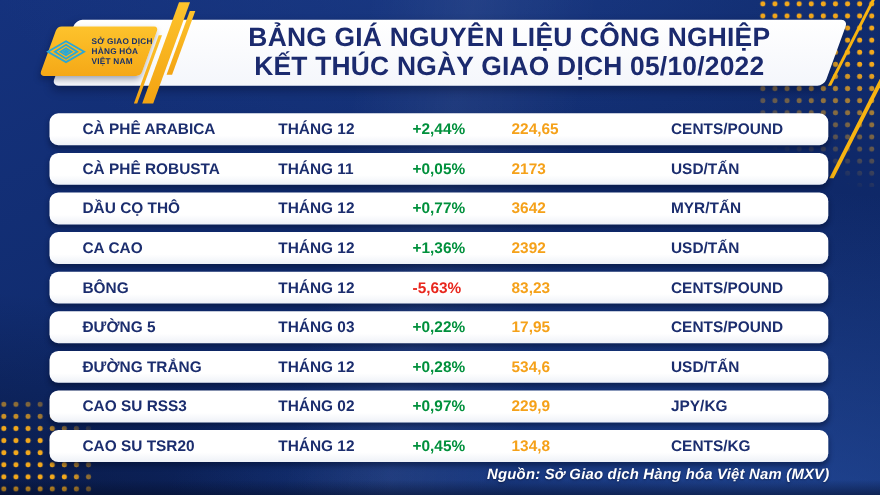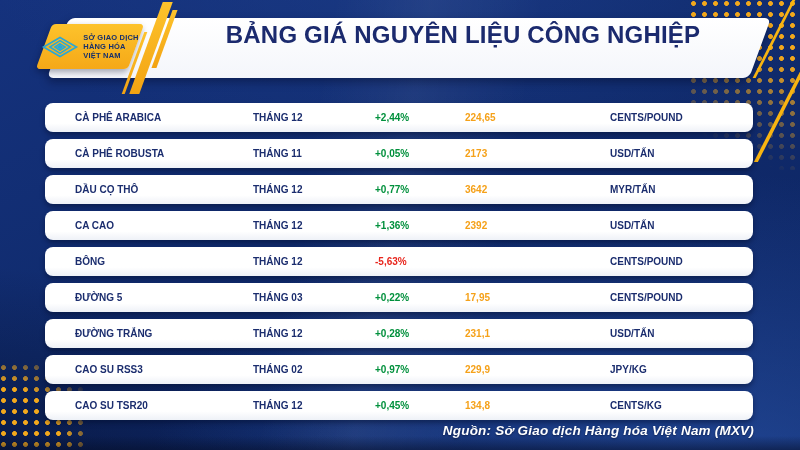--- a/index.html
+++ b/index.html
@@ -53,21 +53,21 @@
   
   .tline{position:absolute;background:#f8b411;transform:skewX(-27deg);}
   .tline1{left:774px;top:-6px;width:3px;height:84px;}
   .tline2{left:788px;top:28px;width:4px;height:134px;}
 
   
   .rows{position:absolute;left:45px;top:103px;width:708px;}
   .row{position:relative;height:29px;margin-bottom:7px;border-radius:8px;
     background:linear-gradient(#ffffff 70%,#eef1f7);
     box-shadow:0 3px 5px rgba(0,10,40,.45);}
-  .row span{position:absolute;top:0;line-height:29px;font-weight:700;font-size:10px;color:#1b2d6e;white-space:nowrap;}
+  .row span{position:absolute;top:0;line-height:29px;font-weight:700;font-size:14px;color:#1b2d6e;white-space:nowrap;}
   .c-name{left:30px;}
   .c-month{left:208px;}
   .c-change{left:330px;width:110px;}
   .c-change.up{color:#00903c;}
   .c-change.down{color:#e8261d;}
   .c-price{left:420px;width:117px;text-align:left;color:#f5a119 !important;}
   .c-unit{left:565px;font-size:13.5px;}
 
   
   .source{position:absolute;right:46px;top:423px;color:#ffffff;
@@ -100,20 +100,21 @@
       </div>
     </div>
   </div>
 
   <div class="slash slash1"></div>
   <div class="slash slash2"></div>
   <div class="slash slash3"></div>
 
   <div class="title-text">
     <div>BẢNG GIÁ NGUYÊN LIỆU CÔNG NGHIỆP</div>
+    <div>KẾT THÚC NGÀY GIAO DỊCH 05/10/2022</div>
   </div>
 
   <div class="tline tline1"></div>
   <div class="tline tline2"></div>
 
   <div class="rows" id="rows">
       <div class="row">
         <span class="c-name">CÀ PHÊ ARABICA</span>
         <span class="c-month">THÁNG 12</span>
         <span class="c-change up">+2,44%</span>
@@ -138,34 +139,35 @@
         <span class="c-name">CA CAO</span>
         <span class="c-month">THÁNG 12</span>
         <span class="c-change up">+1,36%</span>
         <span class="c-price">2392</span>
         <span class="c-unit">USD/TẤN</span>
       </div>
       <div class="row">
         <span class="c-name">BÔNG</span>
         <span class="c-month">THÁNG 12</span>
         <span class="c-change down">-5,63%</span>
+        <span class="c-price">83,23</span>
         <span class="c-unit">CENTS/POUND</span>
       </div>
       <div class="row">
         <span class="c-name">ĐƯỜNG 5</span>
         <span class="c-month">THÁNG 03</span>
         <span class="c-change up">+0,22%</span>
         <span class="c-price">17,95</span>
         <span class="c-unit">CENTS/POUND</span>
       </div>
       <div class="row">
         <span class="c-name">ĐƯỜNG TRẮNG</span>
         <span class="c-month">THÁNG 12</span>
         <span class="c-change up">+0,28%</span>
-        <span class="c-price">231,1</span>
+        <span class="c-price">534,6</span>
         <span class="c-unit">USD/TẤN</span>
       </div>
       <div class="row">
         <span class="c-name">CAO SU RSS3</span>
         <span class="c-month">THÁNG 02</span>
         <span class="c-change up">+0,97%</span>
         <span class="c-price">229,9</span>
         <span class="c-unit">JPY/KG</span>
       </div>
       <div class="row">

